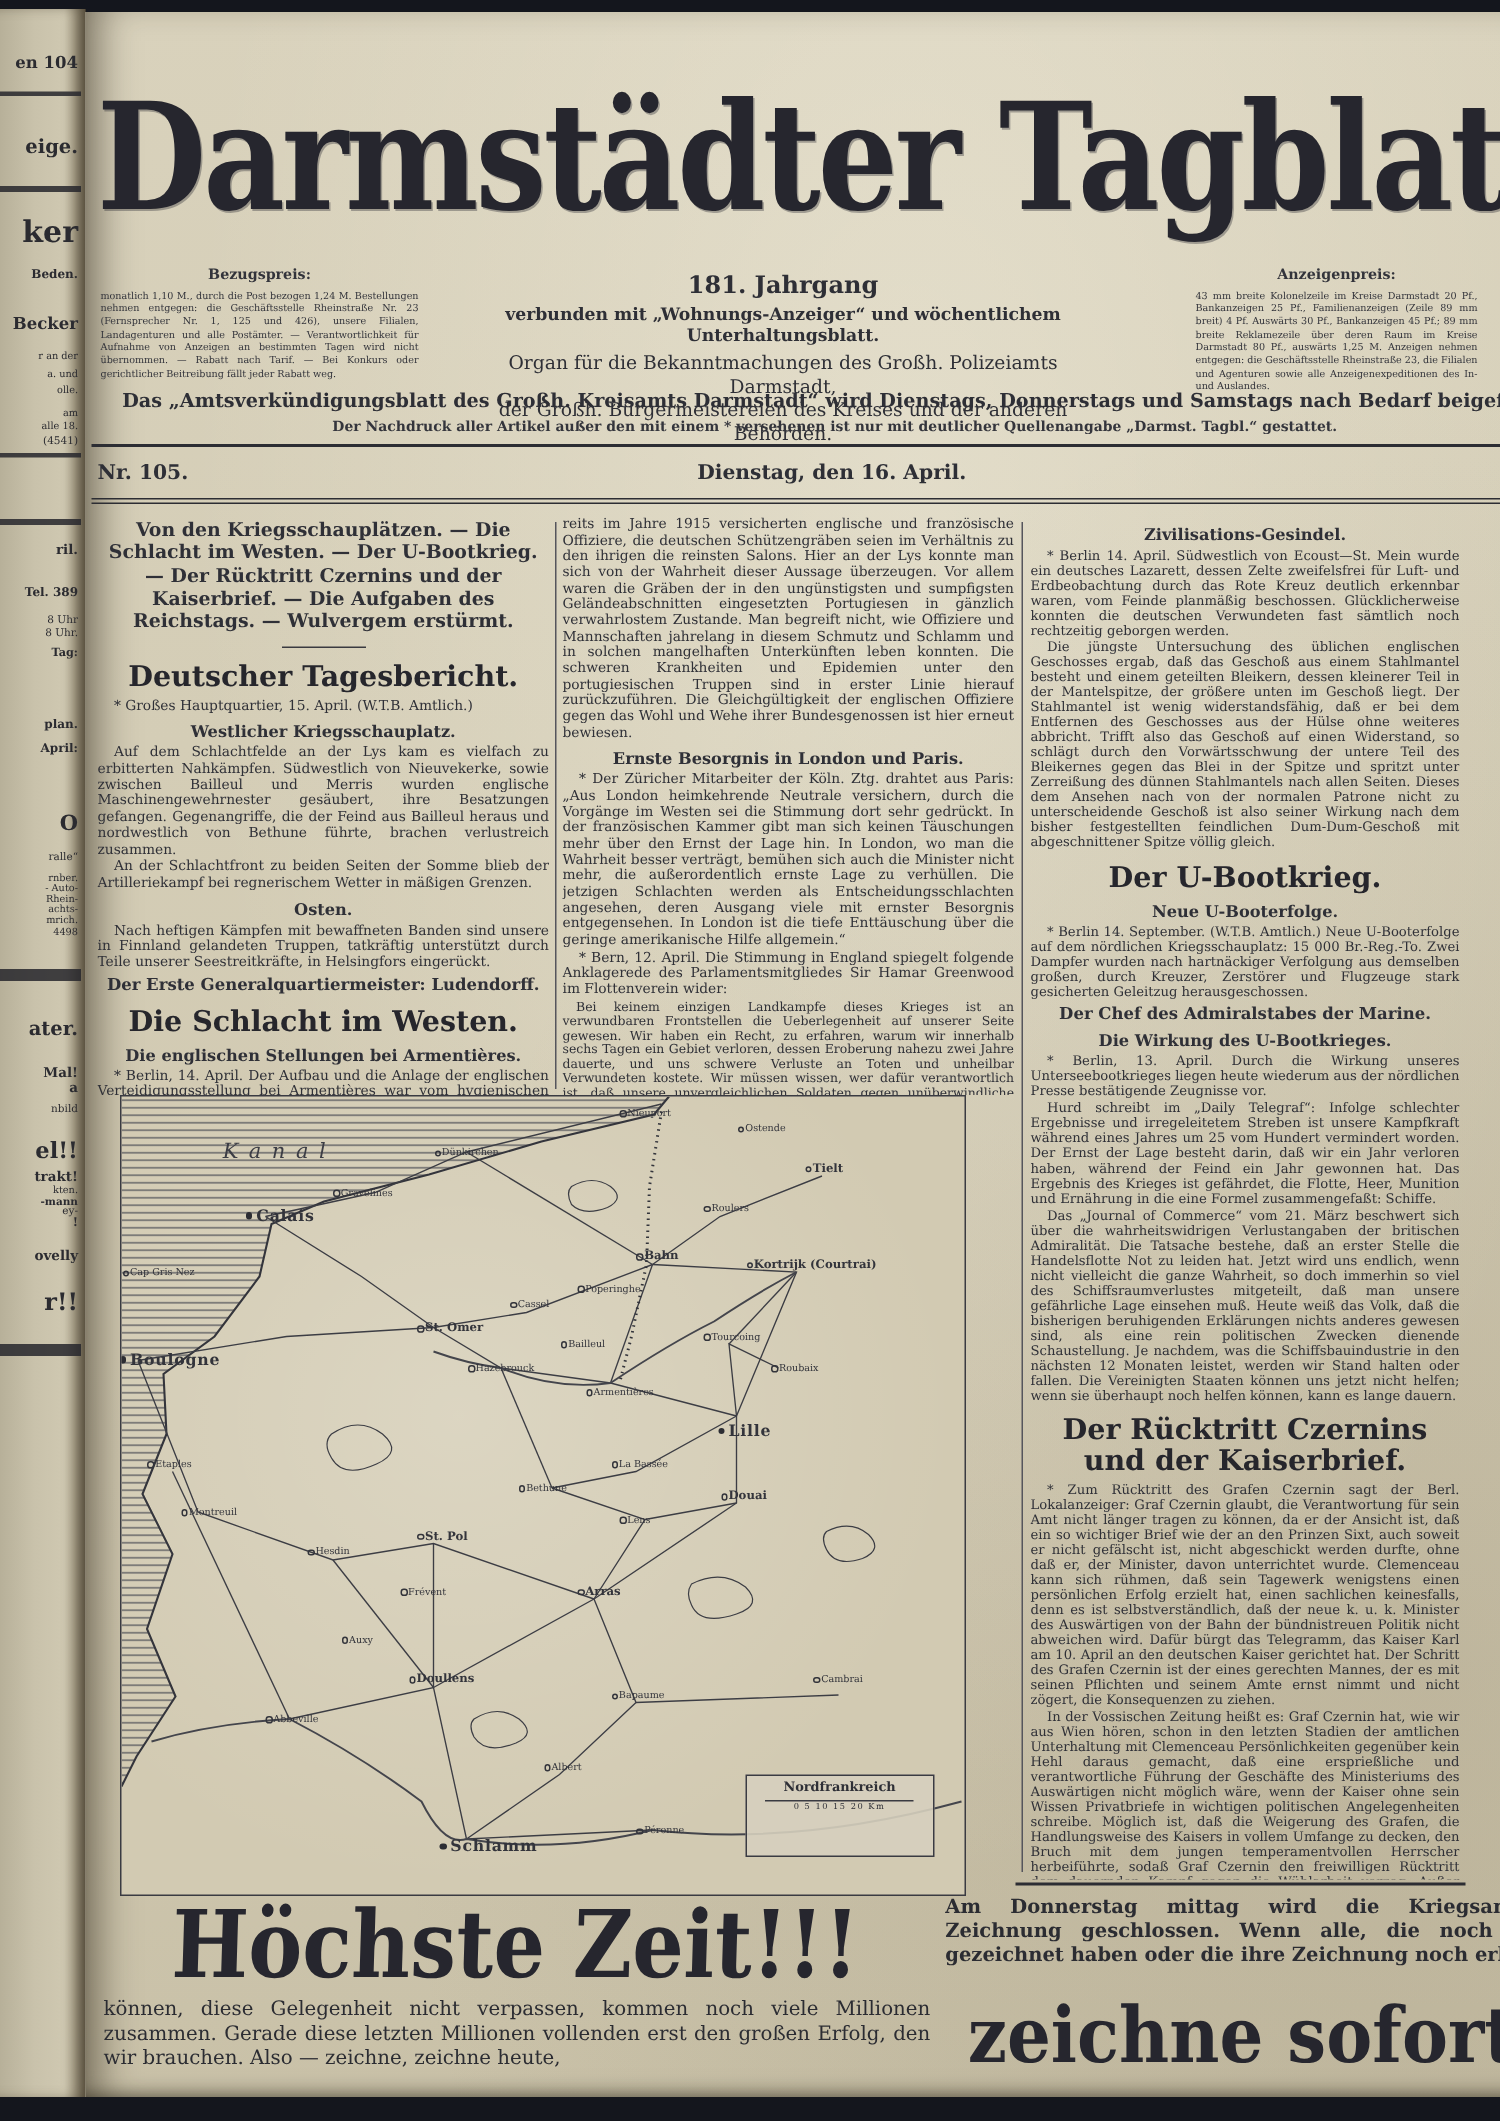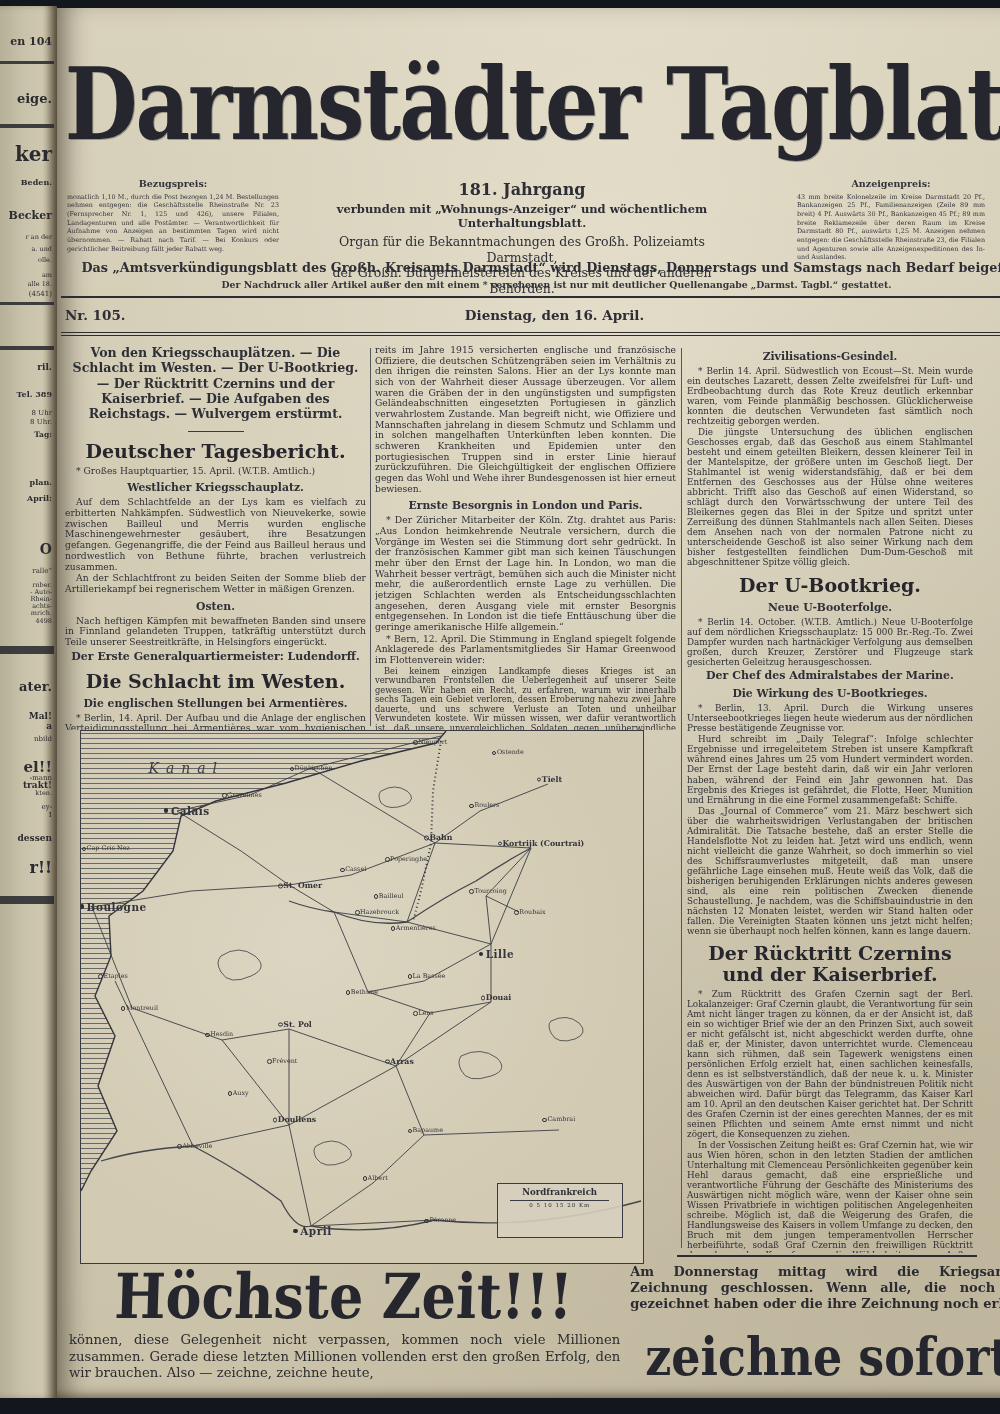--- a/index.html
+++ b/index.html
@@ -133,24 +133,24 @@
       <span class="frag" style="top: 597px; font-size: 6.5px; font-weight: normal;">achts-</span>
       <span class="frag" style="top: 604px; font-size: 6.5px; font-weight: normal;">mrich.</span>
       <span class="frag" style="top: 612px; font-size: 6.5px; font-weight: normal;">4498</span>
       <span class="frag" style="top: 674px; font-size: 13px; font-weight: bold;">ater.</span>
       <span class="frag" style="top: 706px; font-size: 9px; font-weight: bold;">Mal!</span>
       <span class="frag" style="top: 716px; font-size: 9px; font-weight: bold;">a</span>
       <span class="frag" style="top: 730px; font-size: 7px; font-weight: normal; text-align: right;">nbild</span>
       <span class="frag" style="top: 754px; font-size: 15px; font-weight: bold;">el!!</span>
       <span class="frag" style="top: 775px; font-size: 9px; font-weight: bold;">trakt!</span>
       <span class="frag" style="top: 784px; font-size: 6.5px; font-weight: normal;">kten.</span>
-      <span class="frag" style="top: 769px; font-size: 7px; font-weight: normal;">-mann</span>
+      <span class="frag" style="top: 791px; font-size: 7px; font-weight: bold;">-mann</span>
       <span class="frag" style="top: 798px; font-size: 7px; font-weight: normal;">ey-</span>
       <span class="frag" style="top: 804px; font-size: 8px; font-weight: bold;">!</span>
-      <span class="frag" style="top: 828px; font-size: 9px; font-weight: bold;">dessen</span>
+      <span class="frag" style="top: 828px; font-size: 9px; font-weight: bold;">ovelly</span>
       <span class="frag" style="top: 854px; font-size: 16px; font-weight: bold;">r!!</span>
       <div class="fragbar" style="top: 55px; height: 3px;"></div>
       <div class="fragbar" style="top: 118px; height: 4px;"></div>
       <div class="fragbar" style="top: 296px; height: 3px;"></div>
       <div class="fragbar" style="top: 340px; height: 4px;"></div>
       <div class="fragbar" style="top: 640px; height: 8px;"></div>
       <div class="fragbar" style="top: 890px; height: 8px;"></div>
     </div>
 
   <div id="paper">
@@ -205,21 +205,21 @@
         <div class="blk p">* Bern, 12. April. Die Stimmung in England spiegelt folgende Anklagerede des Parlamentsmitgliedes Sir Hamar Greenwood im Flottenverein wider:</div>
         <div class="blk psmall">Bei keinem einzigen Landkampfe dieses Krieges ist an verwundbaren Frontstellen die Ueberlegenheit auf unserer Seite gewesen. Wir haben ein Recht, zu erfahren, warum wir innerhalb sechs Tagen ein Gebiet verloren, dessen Eroberung nahezu zwei Jahre dauerte, und uns schwere Verluste an Toten und unheilbar Verwundeten kostete. Wir müssen wissen, wer dafür verantwortlich ist, daß unsere unvergleichlichen Soldaten gegen unüberwindliche Schwierigkeiten kämpfen müssen.</div>
       </div>
     <div id="vrule2" class="vrule"></div>
     <div id="col-right" class="col">
         <div class="blk head2">Zivilisations-Gesindel.</div>
         <div class="blk p">* Berlin 14. April. Südwestlich von Ecoust—St. Mein wurde ein deutsches Lazarett, dessen Zelte zweifelsfrei für Luft- und Erdbeobachtung durch das Rote Kreuz deutlich erkennbar waren, vom Feinde planmäßig beschossen. Glücklicherweise konnten die deutschen Verwundeten fast sämtlich noch rechtzeitig geborgen werden.</div>
         <div class="blk p">Die jüngste Untersuchung des üblichen englischen Geschosses ergab, daß das Geschoß aus einem Stahlmantel besteht und einem geteilten Bleikern, dessen kleinerer Teil in der Mantelspitze, der größere unten im Geschoß liegt. Der Stahlmantel ist wenig widerstandsfähig, daß er bei dem Entfernen des Geschosses aus der Hülse ohne weiteres abbricht. Trifft also das Geschoß auf einen Widerstand, so schlägt durch den Vorwärtsschwung der untere Teil des Bleikernes gegen das Blei in der Spitze und spritzt unter Zerreißung des dünnen Stahlmantels nach allen Seiten. Dieses dem Ansehen nach von der normalen Patrone nicht zu unterscheidende Geschoß ist also seiner Wirkung nach dem bisher festgestellten feindlichen Dum-Dum-Geschoß mit abgeschnittener Spitze völlig gleich.</div>
         <div class="blk head1">Der U-Bootkrieg.</div>
         <div class="blk head2">Neue U-Booterfolge.</div>
-        <div class="blk p">* Berlin 14. October. (W.T.B. Amtlich.) Neue U-Booterfolge auf dem nördlichen Kriegsschauplatz: 15 000 Br.-Reg.-To. Zwei Dampfer wurden nach hartnäckiger Verfolgung aus demselben großen, durch Kreuzer, Zerstörer und Flugzeuge stark gesicherten Geleitzug herausgeschossen.</div>
+        <div class="blk p">* Berlin 14. September. (W.T.B. Amtlich.) Neue U-Booterfolge auf dem nördlichen Kriegsschauplatz: 15 000 Br.-Reg.-To. Zwei Dampfer wurden nach hartnäckiger Verfolgung aus demselben großen, durch Kreuzer, Zerstörer und Flugzeuge stark gesicherten Geleitzug herausgeschossen.</div>
         <div class="blk sig">Der Chef des Admiralstabes der Marine.</div>
         <div class="blk head2">Die Wirkung des U-Bootkrieges.</div>
         <div class="blk p">* Berlin, 13. April. Durch die Wirkung unseres Unterseebootkrieges liegen heute wiederum aus der nördlichen Presse bestätigende Zeugnisse vor.</div>
         <div class="blk p">Hurd schreibt im „Daily Telegraf“: Infolge schlechter Ergebnisse und irregeleitetem Streben ist unsere Kampfkraft während eines Jahres um 25 vom Hundert vermindert worden. Der Ernst der Lage besteht darin, daß wir ein Jahr verloren haben, während der Feind ein Jahr gewonnen hat. Das Ergebnis des Krieges ist gefährdet, die Flotte, Heer, Munition und Ernährung in die eine Formel zusammengefaßt: Schiffe.</div>
         <div class="blk p">Das „Journal of Commerce“ vom 21. März beschwert sich über die wahrheitswidrigen Verlustangaben der britischen Admiralität. Die Tatsache bestehe, daß an erster Stelle die Handelsflotte Not zu leiden hat. Jetzt wird uns endlich, wenn nicht vielleicht die ganze Wahrheit, so doch immerhin so viel des Schiffsraumverlustes mitgeteilt, daß man unsere gefährliche Lage einsehen muß. Heute weiß das Volk, daß die bisherigen beruhigenden Erklärungen nichts anderes gewesen sind, als eine rein politischen Zwecken dienende Schaustellung. Je nachdem, was die Schiffsbauindustrie in den nächsten 12 Monaten leistet, werden wir Stand halten oder fallen. Die Vereinigten Staaten können uns jetzt nicht helfen; wenn sie überhaupt noch helfen können, kann es lange dauern.</div>
         <div class="blk head1 two">Der Rücktritt Czernins und der Kaiserbrief.</div>
         <div class="blk p">* Zum Rücktritt des Grafen Czernin sagt der Berl. Lokalanzeiger: Graf Czernin glaubt, die Verantwortung für sein Amt nicht länger tragen zu können, da er der Ansicht ist, daß ein so wichtiger Brief wie der an den Prinzen Sixt, auch soweit er nicht gefälscht ist, nicht abgeschickt werden durfte, ohne daß er, der Minister, davon unterrichtet wurde. Clemenceau kann sich rühmen, daß sein Tagewerk wenigstens einen persönlichen Erfolg erzielt hat, einen sachlichen keinesfalls, denn es ist selbstverständlich, daß der neue k. u. k. Minister des Auswärtigen von der Bahn der bündnistreuen Politik nicht abweichen wird. Dafür bürgt das Telegramm, das Kaiser Karl am 10. April an den deutschen Kaiser gerichtet hat. Der Schritt des Grafen Czernin ist der eines gerechten Mannes, der es mit seinen Pflichten und seinem Amte ernst nimmt und nicht zögert, die Konsequenzen zu ziehen.</div>
         <div class="blk p">In der Vossischen Zeitung heißt es: Graf Czernin hat, wie wir aus Wien hören, schon in den letzten Stadien der amtlichen Unterhaltung mit Clemenceau Persönlichkeiten gegenüber kein Hehl daraus gemacht, daß eine ersprießliche und verantwortliche Führung der Geschäfte des Ministeriums des Auswärtigen nicht möglich wäre, wenn der Kaiser ohne sein Wissen Privatbriefe in wichtigen politischen Angelegenheiten schreibe. Möglich ist, daß die Weigerung des Grafen, die Handlungsweise des Kaisers in vollem Umfange zu decken, den Bruch mit dem jungen temperamentvollen Herrscher herbeiführte, sodaß Graf Czernin den freiwilligen Rücktritt dem dauernden Kampf gegen die Wühlarbeit vorzog. Außer allem Zweifel steht natürlich die Unlöslichkeit des Bündnisses</div>
       </div>
 
@@ -280,21 +280,21 @@
           <span class="map-label t3" style="left: 16%; top: 15%;">Calais</span>
           <span class="map-label t1" style="left: 1%; top: 22%;">Cap Gris Nez</span>
           <span class="map-label t3" style="left: 1%; top: 33%;">Boulogne</span>
           <span class="map-label t2" style="left: 36%; top: 29%;">St. Omer</span>
           <span class="map-label t1" style="left: 47%; top: 26%;">Cassel</span>
           <span class="map-label t1" style="left: 55%; top: 24%;">Poperinghe</span>
           <span class="map-label t2" style="left: 62%; top: 20%;">Bahn</span>
           <span class="map-label t1" style="left: 70%; top: 14%;">Roulers</span>
           <span class="map-label t2" style="left: 82%; top: 9%;">Tielt</span>
           <span class="map-label t2" style="left: 75%; top: 21%;">Kortrijk (Courtrai)</span>
-          <span class="map-label t1" style="left: 42%; top: 34%; margin-left: 43px;">Hazebrouck</span>
+          <span class="map-label t1" style="left: 42%; top: 34%;">Hazebrouck</span>
           <span class="map-label t1" style="left: 53%; top: 31%;">Bailleul</span>
           <span class="map-label t1" style="left: 56%; top: 37%;">Armentières</span>
           <span class="map-label t1" style="left: 70%; top: 30%;">Tourcoing</span>
           <span class="map-label t1" style="left: 78%; top: 34%;">Roubaix</span>
           <span class="map-label t3" style="left: 72%; top: 42%;">Lille</span>
           <span class="map-label t1" style="left: 4%; top: 46%;">Etaples</span>
           <span class="map-label t1" style="left: 8%; top: 52%;">Montreuil</span>
           <span class="map-label t1" style="left: 48%; top: 49%;">Bethune</span>
           <span class="map-label t1" style="left: 59%; top: 46%;">La Bassée</span>
           <span class="map-label t1" style="left: 60%; top: 53%;">Lens</span>
@@ -303,21 +303,21 @@
           <span class="map-label t2" style="left: 36%; top: 55%;">St. Pol</span>
           <span class="map-label t1" style="left: 34%; top: 62%;">Frévent</span>
           <span class="map-label t1" style="left: 27%; top: 68%;">Auxy</span>
           <span class="map-label t2" style="left: 55%; top: 62%;">Arras</span>
           <span class="map-label t1" style="left: 59%; top: 75%;">Bapaume</span>
           <span class="map-label t1" style="left: 83%; top: 73%;">Cambrai</span>
           <span class="map-label t2" style="left: 35%; top: 73%;">Doullens</span>
           <span class="map-label t1" style="left: 18%; top: 78%;">Abbeville</span>
           <span class="map-label t1" style="left: 51%; top: 84%;">Albert</span>
           <span class="map-label t1" style="left: 62%; top: 92%;">Péronne</span>
-          <span class="map-label t3" style="left: 39%; top: 94%;">April</span>
+          <span class="map-label t3" style="left: 39%; top: 94%;">Schlamm</span>
         </div>
       <div id="map-legend">
         <div class="lg-title">Nordfrankreich</div>
         <div class="lg-scale">0   5   10   15   20 Km</div>
       </div>
     </div>
 
     <div id="prerule"></div>
 
     <div id="ad">

